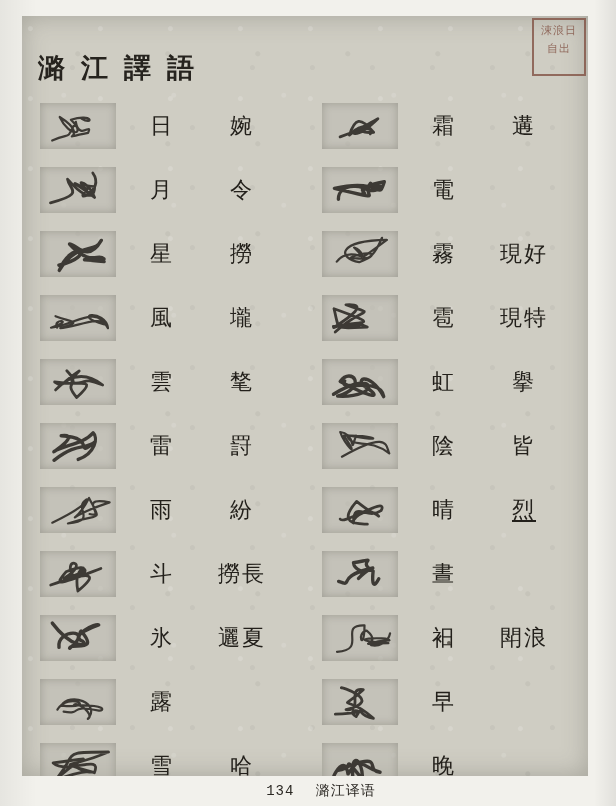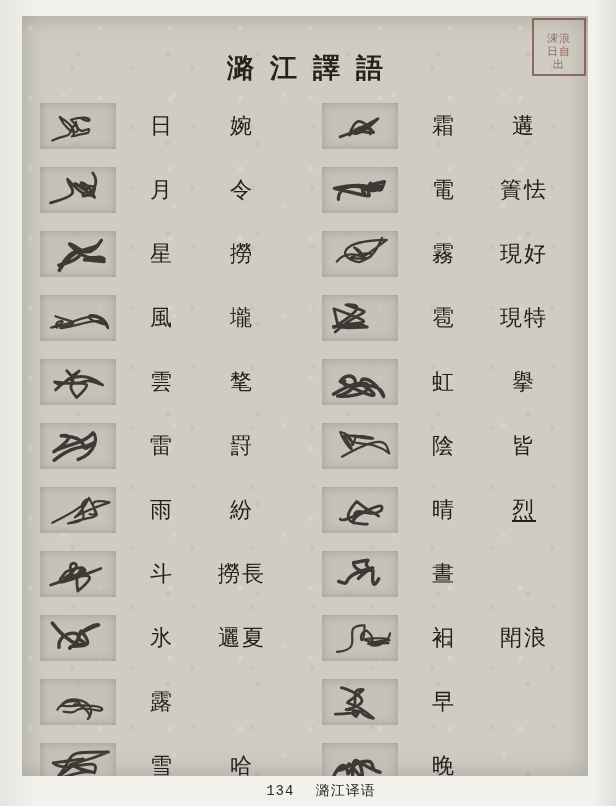--- a/index.html
+++ b/index.html
@@ -51,21 +51,21 @@
       radial-gradient(circle at 84% 86%, rgba(0,0,0,0.045) 0 2px, transparent 3px);
     background-size: 70px 70px, 90px 90px, 110px 110px, 60px 60px;
     pointer-events: none;
     opacity: .9;
   }
   #plate-title {
     position: absolute;
     top: 34px;
     left: 0;
     width: 566px;
-    text-align: center;
+    text-align: left;
     font-family: "DejaVu Serif", serif;
     font-size: 27px;
     letter-spacing: 16px;
     text-indent: 16px;
     color: #26231e;
     font-weight: 600;
     z-index: 3;
   }
   .column {
     position: absolute;
@@ -114,23 +114,23 @@
   .stamp {
     position: absolute;
     right: 2px;
     top: 2px;
     width: 54px;
     height: 58px;
     border: 2px solid #7d4a3c;
     color: #7d4a3c;
     font-family: "DejaVu Serif", serif;
     font-size: 11px;
-    line-height: 13px;
+    line-height: 18px;
     letter-spacing: 1px;
-    padding: 12px;
+    padding: 2px;
     box-sizing: border-box;
     opacity: .75;
     text-align: center;
     overflow: hidden;
     z-index: 4;
   }
   #footer {
     position: absolute;
     left: 13px;
     bottom: 6px;
@@ -271,21 +271,20 @@
           <div class="han han-read">霜</div>
           <div class="han han-gloss">遘</div>
         </div>
         <div class="row">
           <div class="glyph-cell">
             <svg width="76" height="46" viewBox="0 0 76 46">
               <path d="M 16.4 32.3 C 16.1 13.8 48.6 19.5 40.4 23.1 C 49.9 36.4 26.7 16.8 58.3 19.1 C 56.5 28.4 24.2 21.3 62.3 14.7 C 55.8 35.2 61.2 10.4 12.4 21.3 C 68.0 34.2 37.6 29.4 48.6 16.2" fill="none" stroke="#2a2722" stroke-width="3.4" stroke-linecap="round" stroke-linejoin="round" opacity="0.88"></path>
             </svg>
           </div>
           <div class="han han-read">電</div>
-          <div class="han han-gloss">簀怯</div>
         </div>
         <div class="row">
           <div class="glyph-cell">
             <svg width="76" height="46" viewBox="0 0 76 46">
               <path d="M 14.8 30.6 C 29.0 12.0 52.4 37.5 32.1 16.5 C 48.8 22.2 27.6 36.3 64.9 8.9 C 14.7 9.5 15.6 27.3 37.2 31.2 C 66.8 19.1 36.4 21.6 28.8 26.7 C 45.0 28.4 49.9 30.8 60.0 6.8" fill="none" stroke="#2a2722" stroke-width="2.2" stroke-linecap="round" stroke-linejoin="round" opacity="0.88"></path>
             </svg>
           </div>
           <div class="han han-read">霧</div>
           <div class="han han-gloss">現好</div>
         </div>

